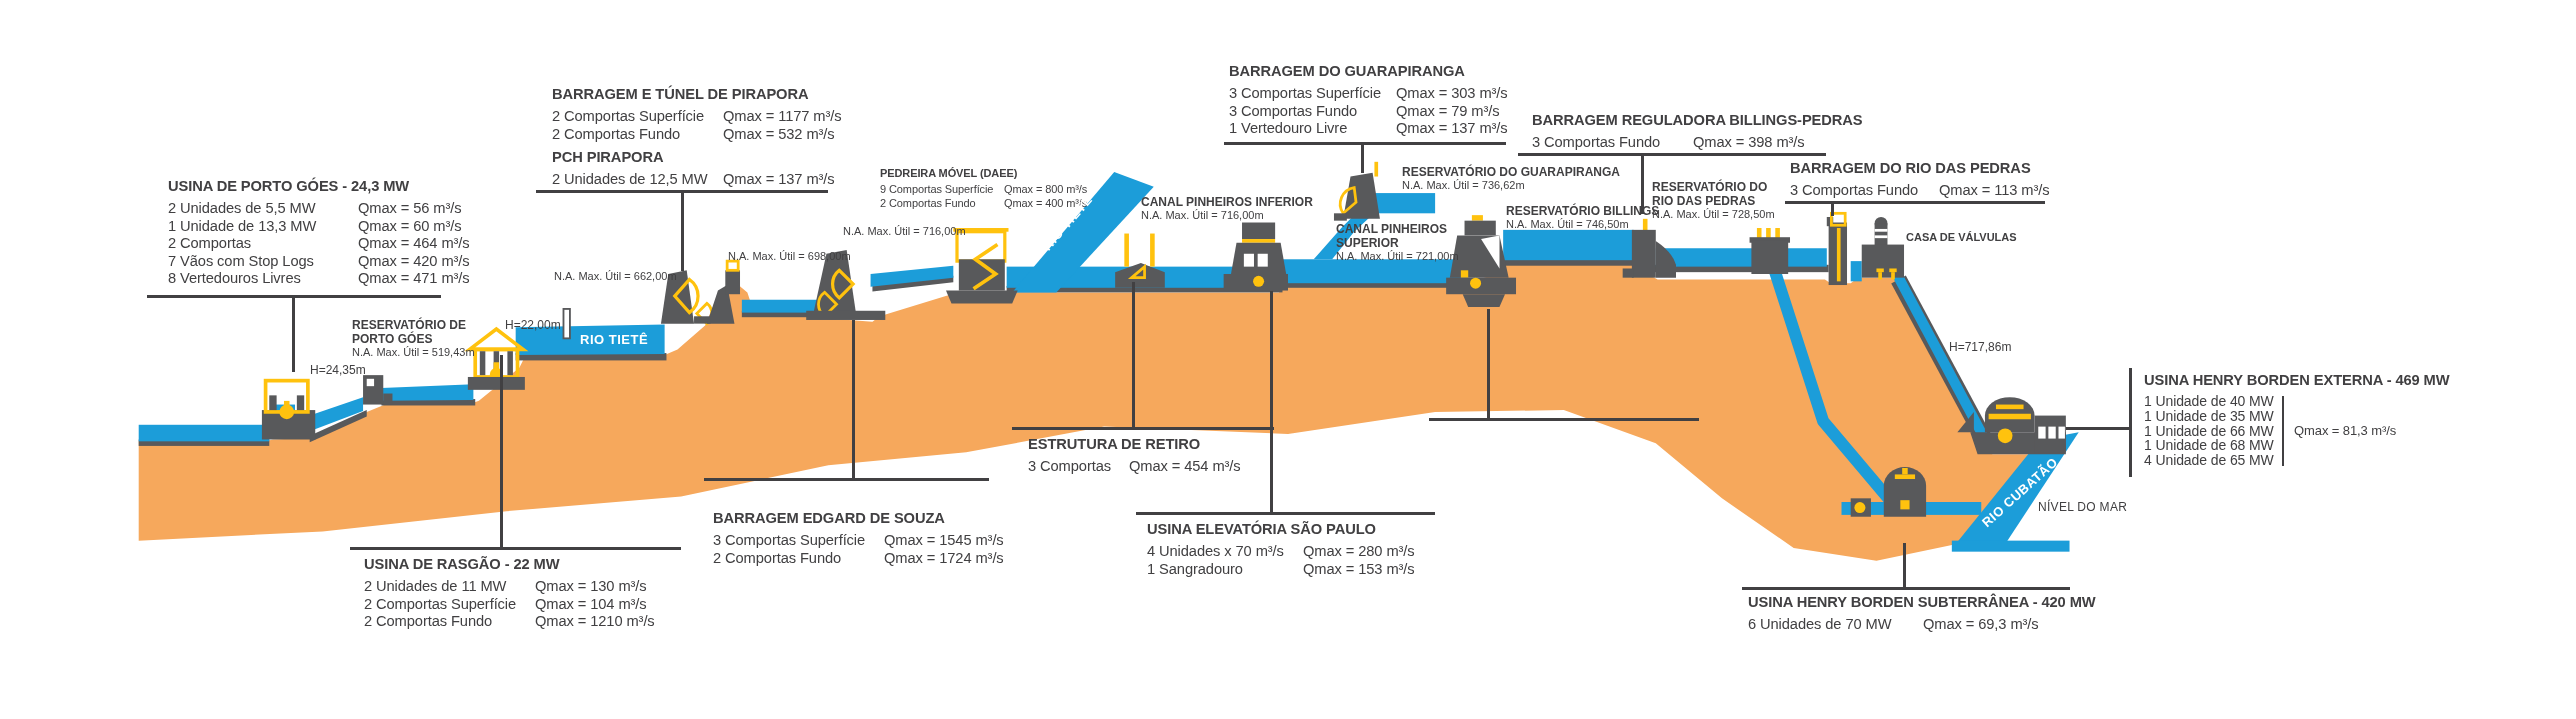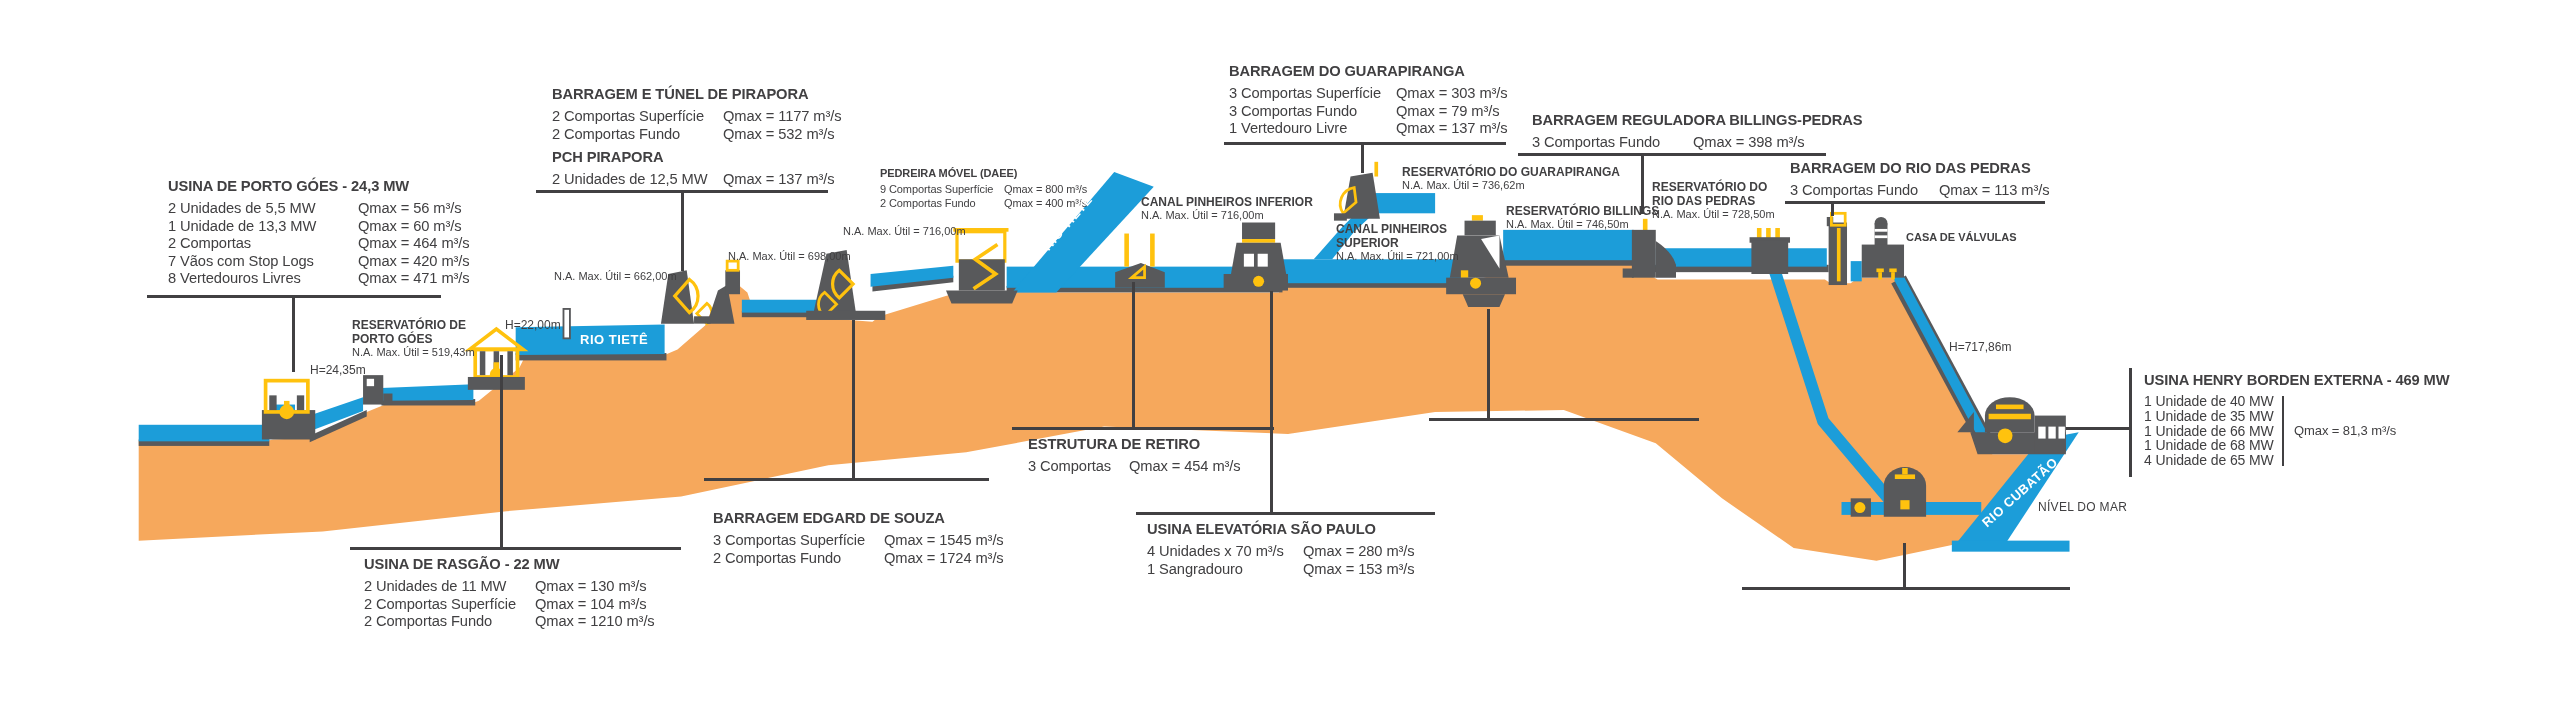--- a/index.html
+++ b/index.html
@@ -331,20 +331,27 @@
       <div>1 Unidade de 35 MW</div>
       <div>1 Unidade de 66 MW</div>
       <div>1 Unidade de 68 MW</div>
       <div>4 Unidade de 65 MW</div>
     </div>
     <div class="vbar"></div>
     <div class="qm">Qmax = 81,3 m³/s</div>
   </div>
 </div>
 
+<div class="callout" style="left:1748px;top:594px;--c1:175px;">
+  <div class="title">USINA HENRY BORDEN SUBTERRÂNEA - 420 MW</div>
+  <div class="r">
+        <span class="c1">6 Unidades de 70 MW</span>
+        <span>Qmax = 69,3 m³/s</span>
+      </div>
+</div>
 
 <div class="callout" style="left:1147px;top:521px;--c1:156px;">
   <div class="title">USINA ELEVATÓRIA SÃO PAULO</div>
   <div class="r">
         <span class="c1">4 Unidades x 70 m³/s</span>
         <span>Qmax = 280 m³/s</span>
       </div>
   <div class="r">
         <span class="c1">1 Sangradouro</span>
         <span>Qmax = 153 m³/s</span>

